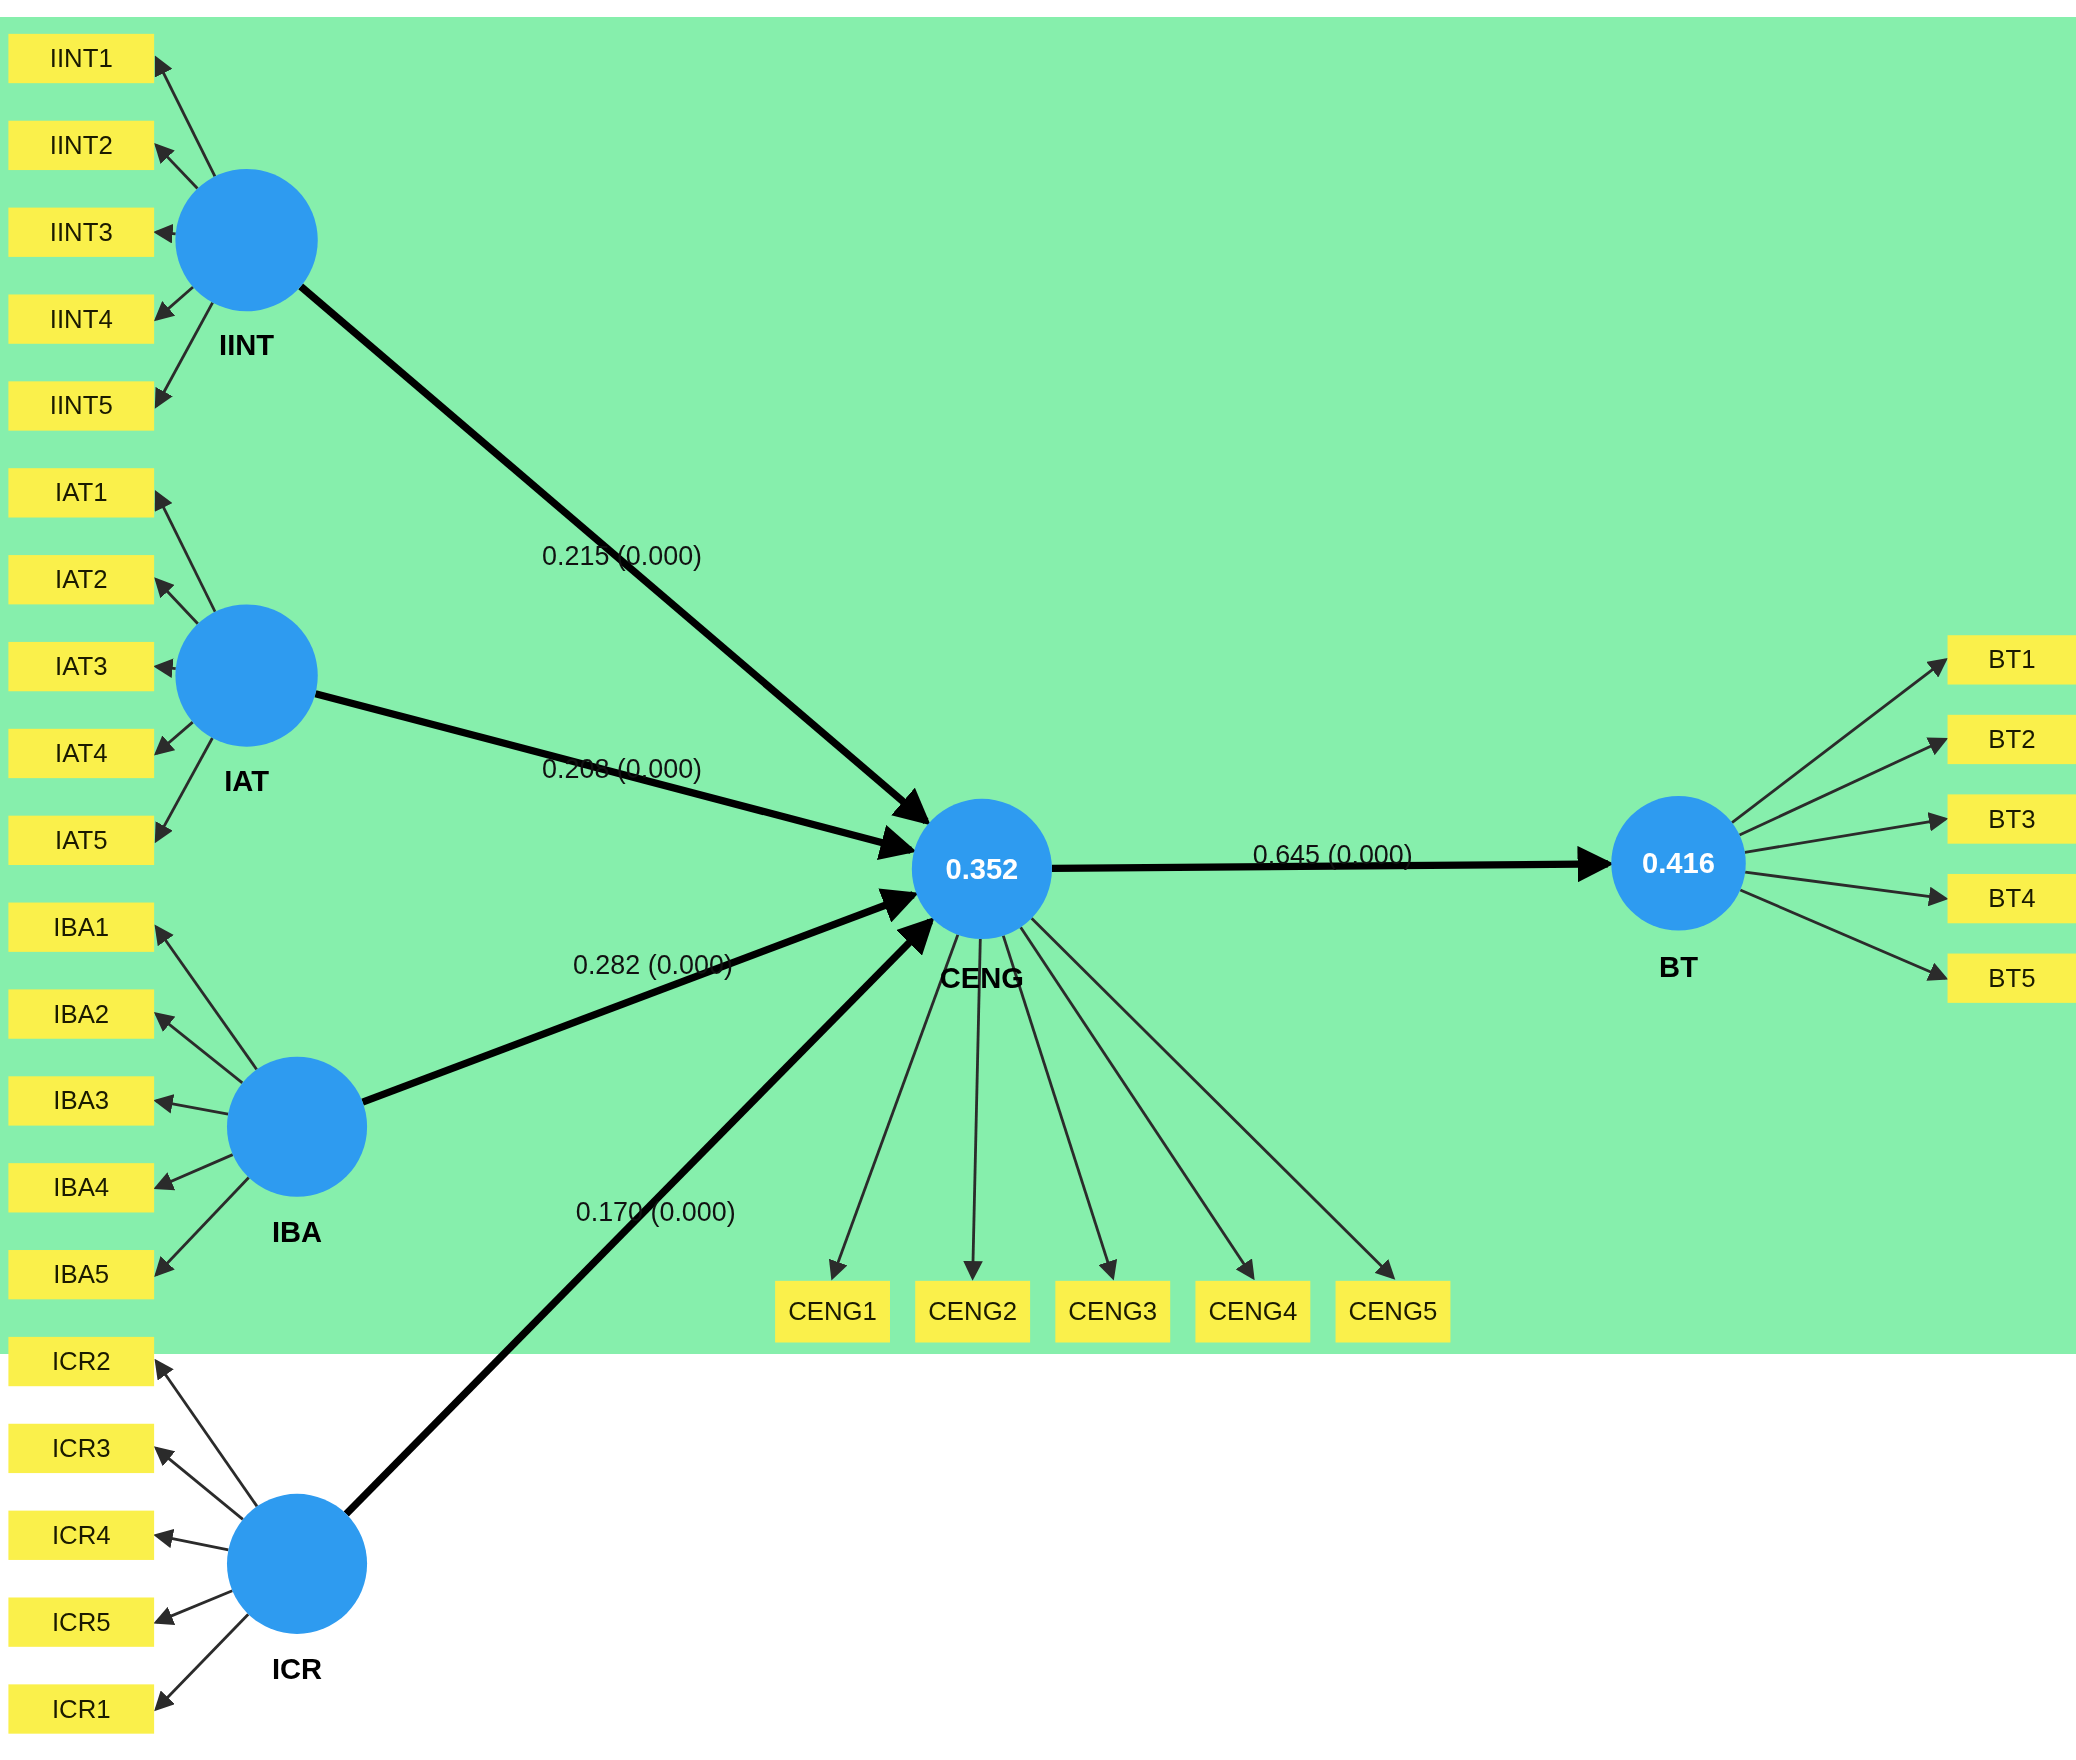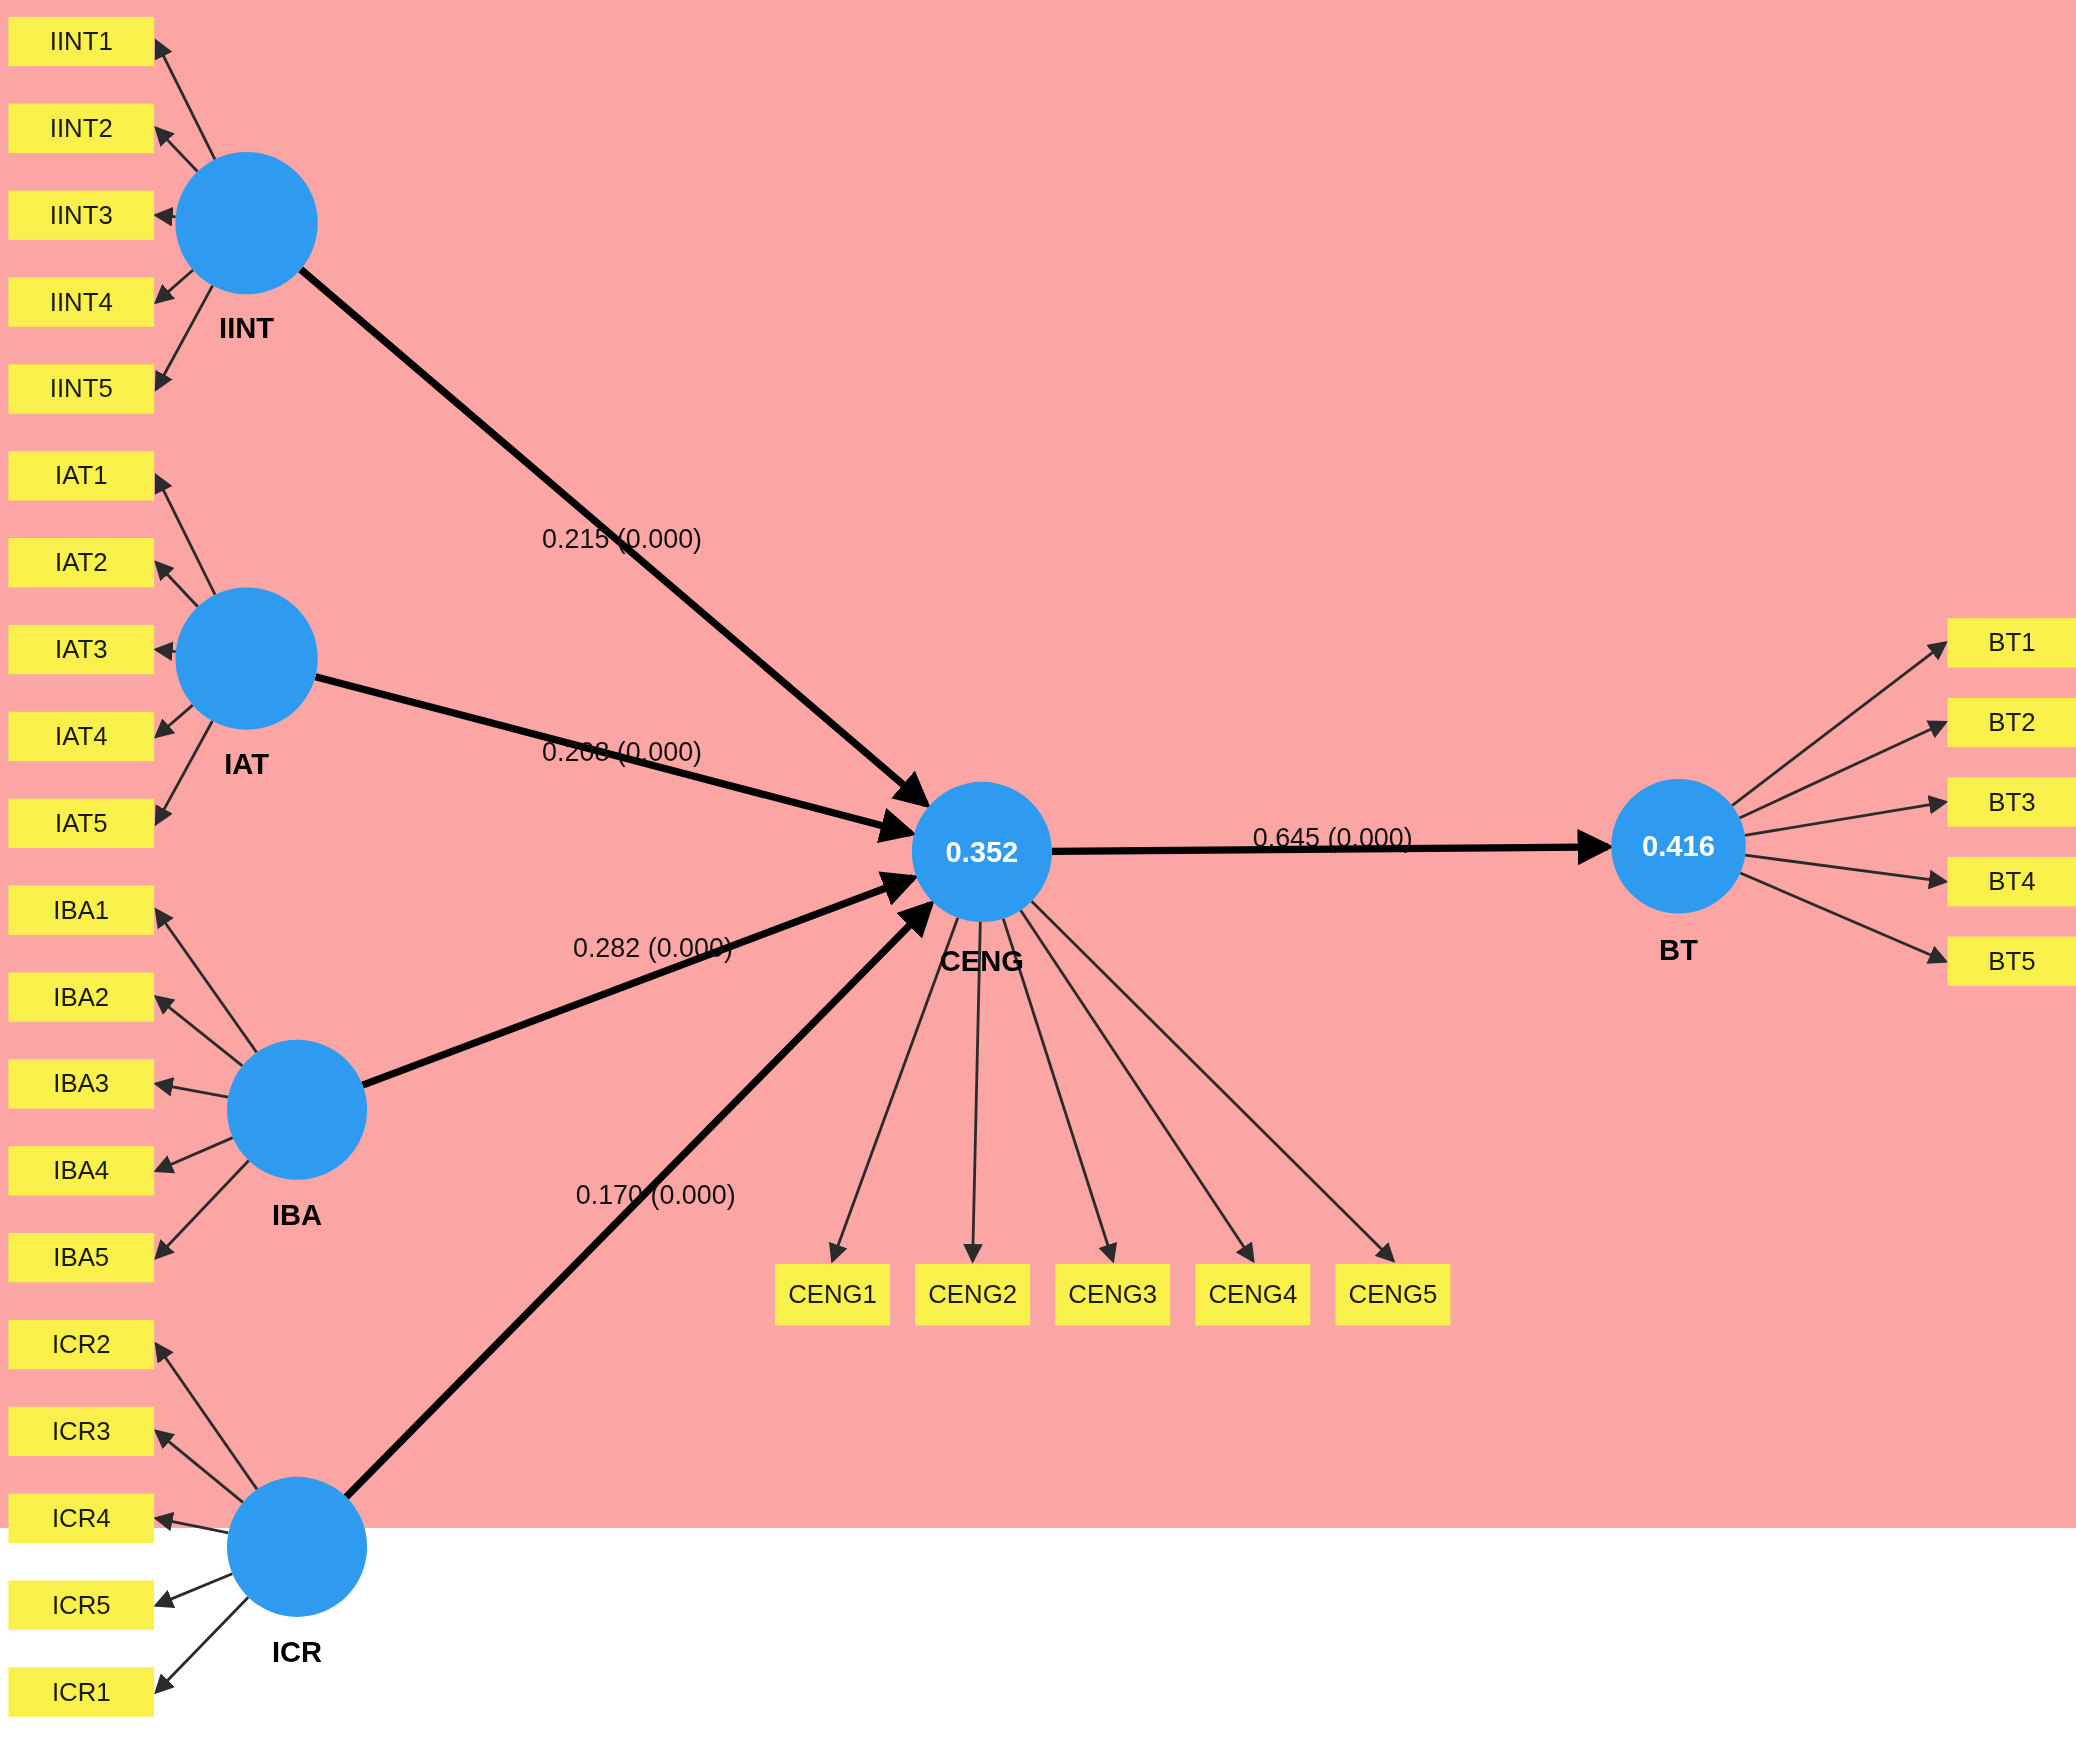--- a/index.html
+++ b/index.html
@@ -1,18 +1,18 @@
 <!DOCTYPE html>
 <html style="font-size:9px"><head>
 <meta charset="utf-8">
 <style>
   html,body{margin:0;padding:0;background:#ffffff;}
   body{width:2077px;height:1761px;overflow:hidden;
        font-family:"Liberation Sans","DejaVu Sans",sans-serif;}
-  #stage{position:relative;width:2077px;height:1528px;background:#fca5a5;}
+  #stage{position:relative;width:2077px;height:1337px;background:#86efac;margin-top:17px;}
   svg#diagram{position:absolute;left:0;top:0;width:2077px;height:1761px;display:block;}
   .ind-box{fill:#FAF04B;stroke:none;}
   .ind-text{font-family:"Liberation Sans","DejaVu Sans",sans-serif;
             font-size:46px;fill:#1a1a00;text-anchor:middle;dominant-baseline:middle;}
   .lv-circle{fill:#2E9BF0;stroke:none;}
   .lv-label{font-family:"Liberation Sans","DejaVu Sans",sans-serif;
             font-size:52px;font-weight:bold;fill:#000;text-anchor:middle;dominant-baseline:middle;}
   .lv-value{font-family:"Liberation Sans","DejaVu Sans",sans-serif;
             font-size:52px;font-weight:bold;fill:#ffffff;text-anchor:middle;dominant-baseline:middle;}
   .meas-line{stroke:#2b2b2b;stroke-width:5;fill:none;}

